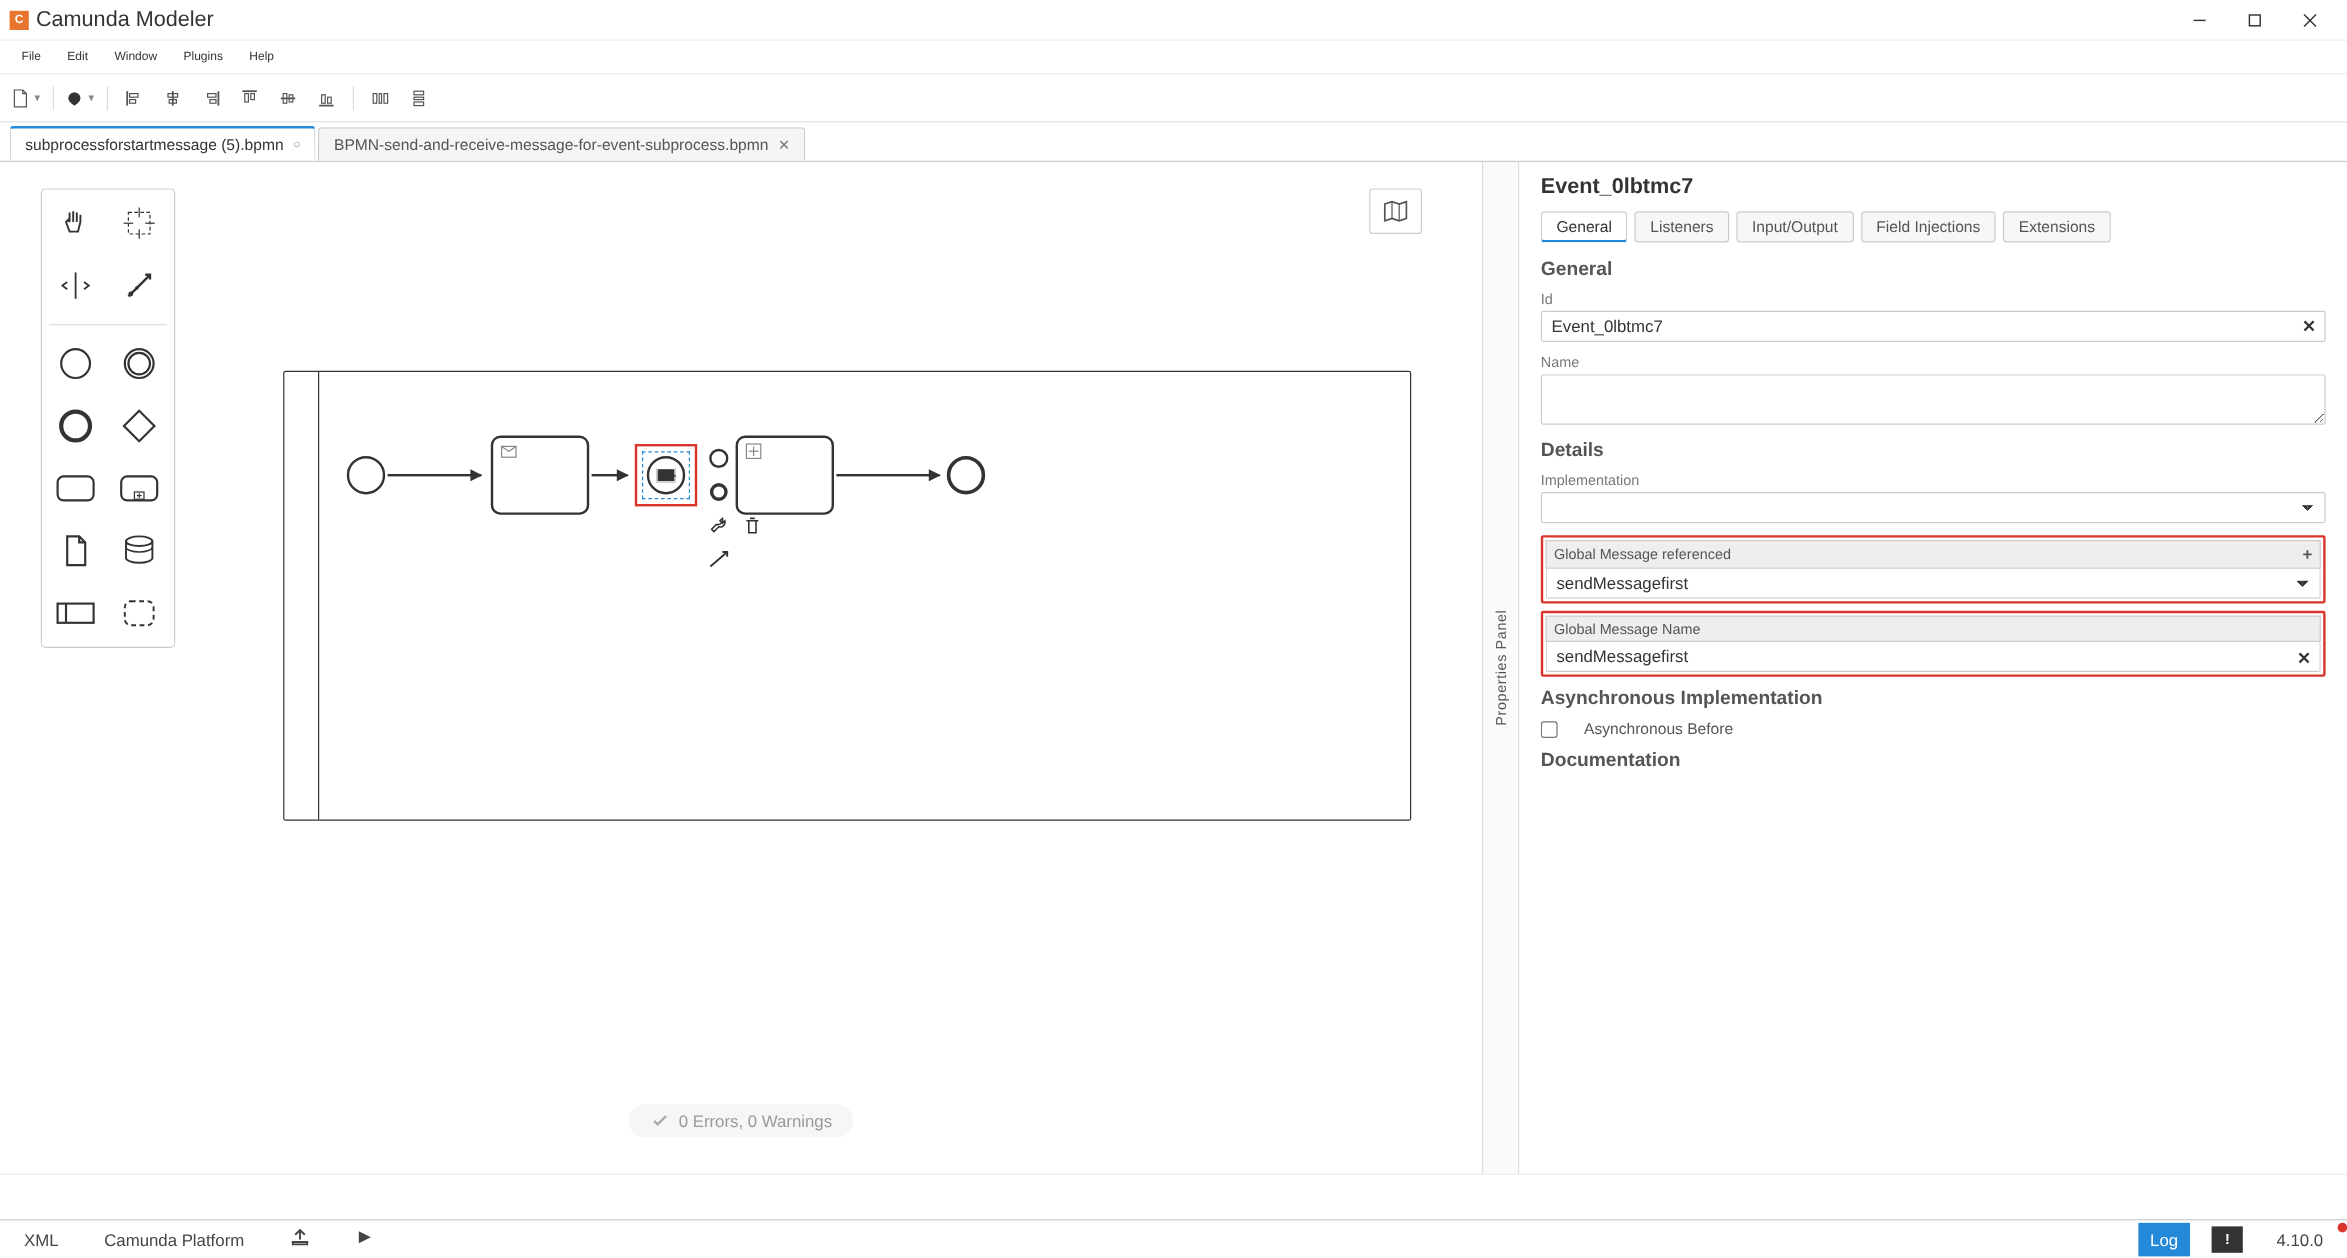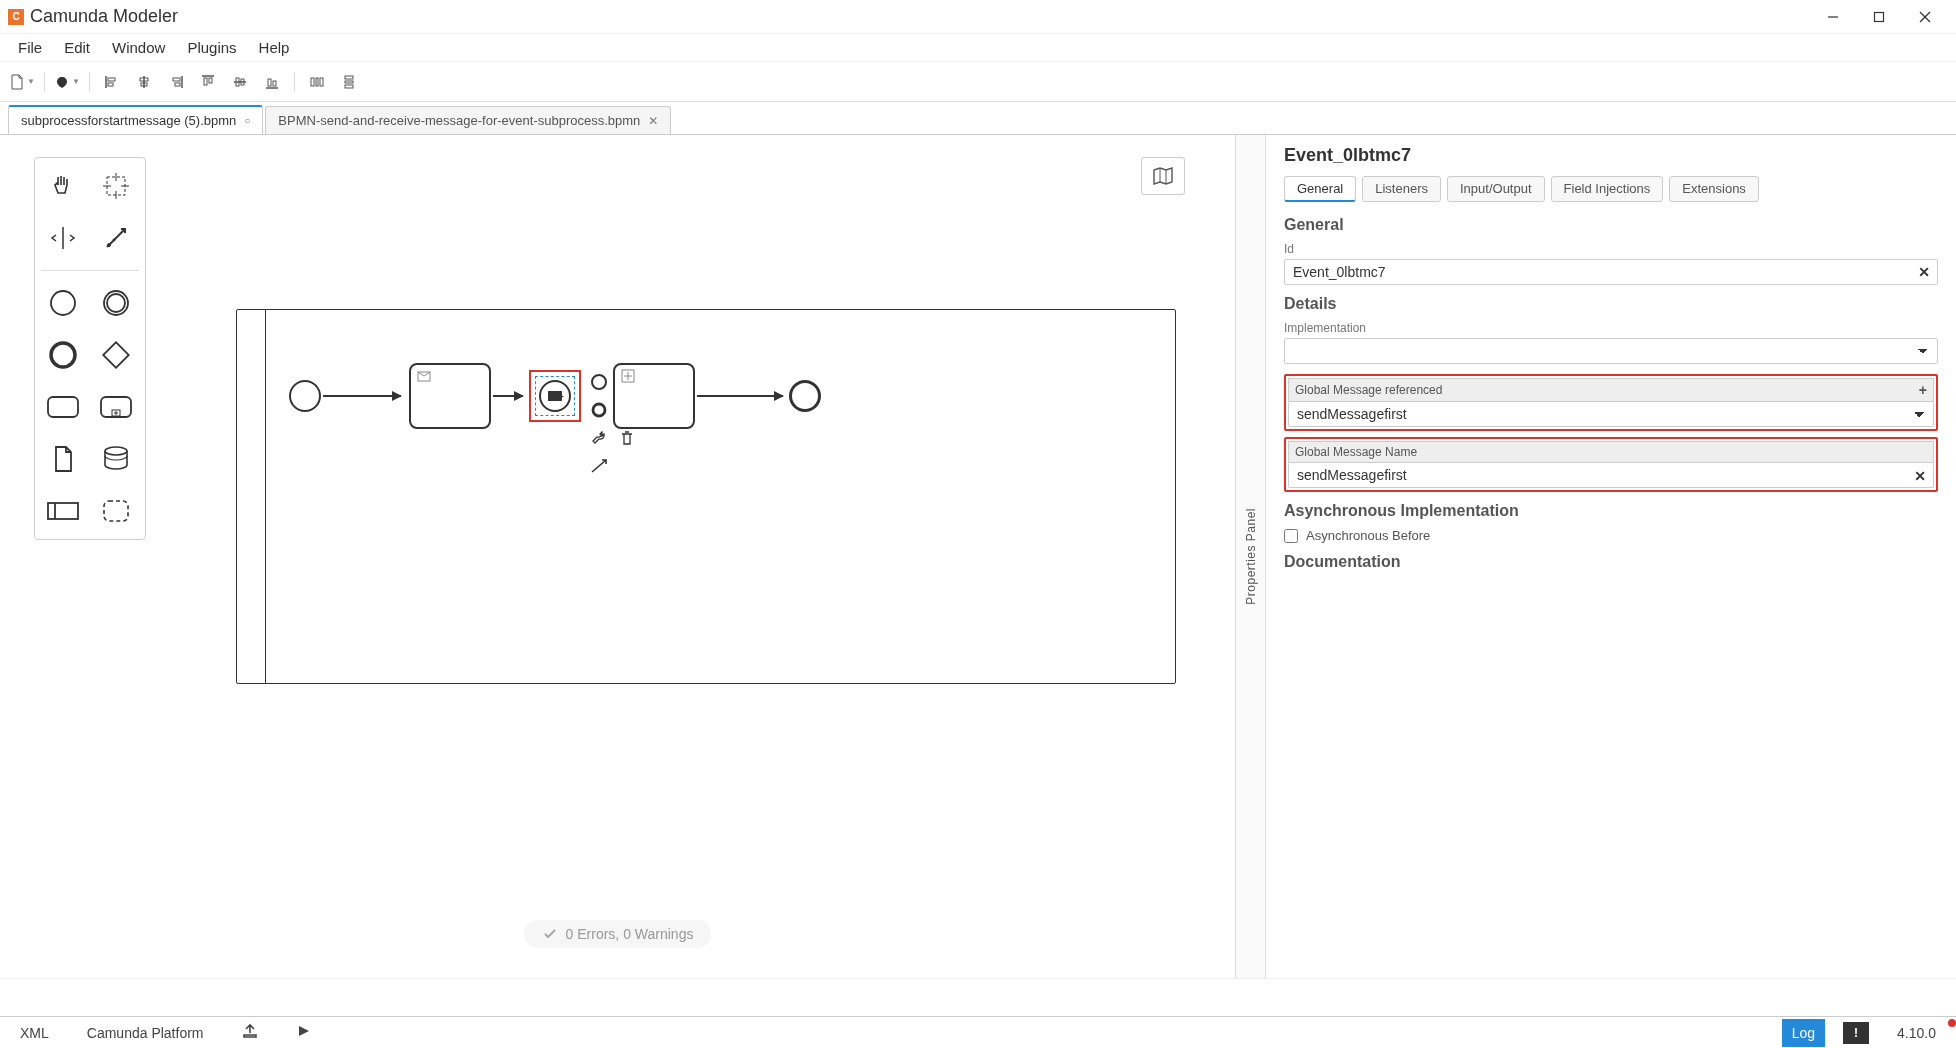--- a/index.html
+++ b/index.html
@@ -7,21 +7,21 @@
 
   
   .titlebar { height: 34px; display: flex; align-items: center; padding: 0 8px; border-bottom: 1px solid #eee; }
   .titlebar .app-icon { width: 16px; height: 16px; background: #e8742d; margin-right: 6px; display: inline-flex; align-items: center; justify-content: center; color: #fff; font-weight: bold; font-size: 10px; }
   .titlebar .app-title { font-size: 18px; color: #333; }
   .titlebar .spacer { flex: 1; }
   .winbtn { width: 46px; height: 30px; display: inline-flex; align-items: center; justify-content: center; color: #333; font-size: 13px; }
 
   
   .menubar { height: 28px; display: flex; align-items: center; padding: 0 8px; border-bottom: 1px solid #eee; gap: 2px; }
-  .menubar .menu-item { padding: 4px 10px; font-size: 15px; color: #333; }
+  .menubar .menu-item { padding: 4px 10px; font-size: 10px; color: #333; }
 
   
   .toolbar { height: 40px; display: flex; align-items: center; padding: 0 8px; gap: 4px; border-bottom: 1px solid #e0e0e0; }
   .toolbar .tb-btn { width: 28px; height: 28px; display: inline-flex; align-items: center; justify-content: center; color: #555; border: 1px solid transparent; border-radius: 2px; }
   .toolbar .tb-sep { width: 1px; height: 20px; background: #ddd; margin: 0 4px; }
   .tb-caret { font-size: 8px; margin-left: 2px; color: #888; }
 
   
   .tabstrip { height: 32px; display: flex; align-items: flex-end; padding: 0 8px; gap: 2px; }
   .tab { display: flex; align-items: center; padding: 6px 12px; border: 1px solid #ccc; border-bottom: none; border-radius: 3px 3px 0 0; background: #f5f5f5; font-size: 13px; color: #555; gap: 8px; }
@@ -80,21 +80,21 @@
   .props h3 { font-size: 16px; font-weight: bold; color: #555; margin: 10px 0 8px; }
   .prop-label { font-size: 12px; color: #777; margin-bottom: 3px; display: block; }
   .prop-row { margin-bottom: 10px; position: relative; }
   .prop-input, .prop-select, .prop-textarea { width: 100%; border: 1px solid #ccc; border-radius: 2px; padding: 4px 24px 4px 8px; font-size: 14px; color: #333; background: #fff; }
   .prop-textarea { min-height: 26px; resize: both; }
   .prop-select { appearance: none; background-image: linear-gradient(45deg, transparent 50%, #333 50%), linear-gradient(135deg, #333 50%, transparent 50%); background-position: calc(100% - 14px) 10px, calc(100% - 9px) 10px; background-size: 5px 5px, 5px 5px; background-repeat: no-repeat; }
   .clear-x { position: absolute; right: 8px; top: 50%; transform: translateY(-50%); font-size: 14px; color: #333; cursor: pointer; font-weight: bold; }
   .prop-header-row { display: flex; justify-content: space-between; align-items: center; background: #eee; border: 1px solid #ccc; padding: 3px 6px; font-size: 12px; color: #555; }
   .prop-header-row .plus { font-weight: bold; cursor: pointer; font-size: 14px; }
   .red-box { border: 2px solid #d9342c; border-radius: 2px; padding: 2px; margin-bottom: 6px; }
-  .checkbox-row { display: flex; align-items: center; gap: 8px; margin-bottom: 8px; font-size: 13px; color: #555; }
+  .checkbox-row { display: flex; align-items: center; gap: 22px; margin-bottom: 8px; font-size: 13px; color: #555; }
   .checkbox-row input { width: 14px; height: 14px; }
 
   
   .validation-pill { position: absolute; bottom: 30px; left: 50%; transform: translateX(-50%); padding: 6px 18px; border-radius: 16px; background: rgba(240,240,240,0.6); color: #999; font-size: 14px; display: flex; align-items: center; gap: 8px; }
 
   
   .footer-gap { height: 38px; border-top: 1px solid #eee; }
   .statusbar { height: 32px; display: flex; align-items: center; padding: 0 10px; gap: 18px; border-top: 1px solid #ccc; background: #fff; font-size: 14px; color: #444; }
   .statusbar .spacer { flex: 1; }
   .sb-btn { padding: 4px 10px; }
@@ -432,20 +432,24 @@
     </div>
 
     <h3>General</h3>
     <div class="prop-row">
       <label class="prop-label">Id</label>
       <div style="position:relative;">
         <input class="prop-input" value="Event_0lbtmc7" style="">
         <span class="clear-x">✕</span>
       </div>
     </div>
+    <div class="prop-row">
+      <label class="prop-label">Name</label>
+      <textarea class="prop-textarea" style=""></textarea>
+    </div>
 
     <h3>Details</h3>
     <div class="prop-row">
       <label class="prop-label">Implementation</label>
       <select class="prop-select"><option></option></select>
     </div>
 
     <div class="red-box">
       <div class="prop-header-row">
         <span>Global Message referenced</span>

